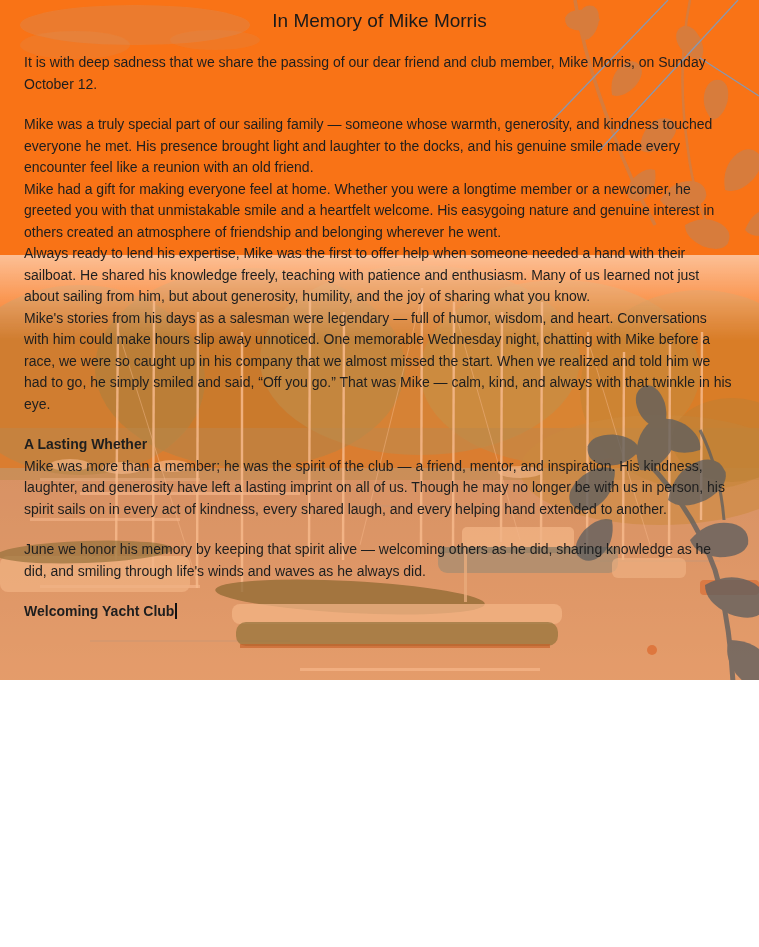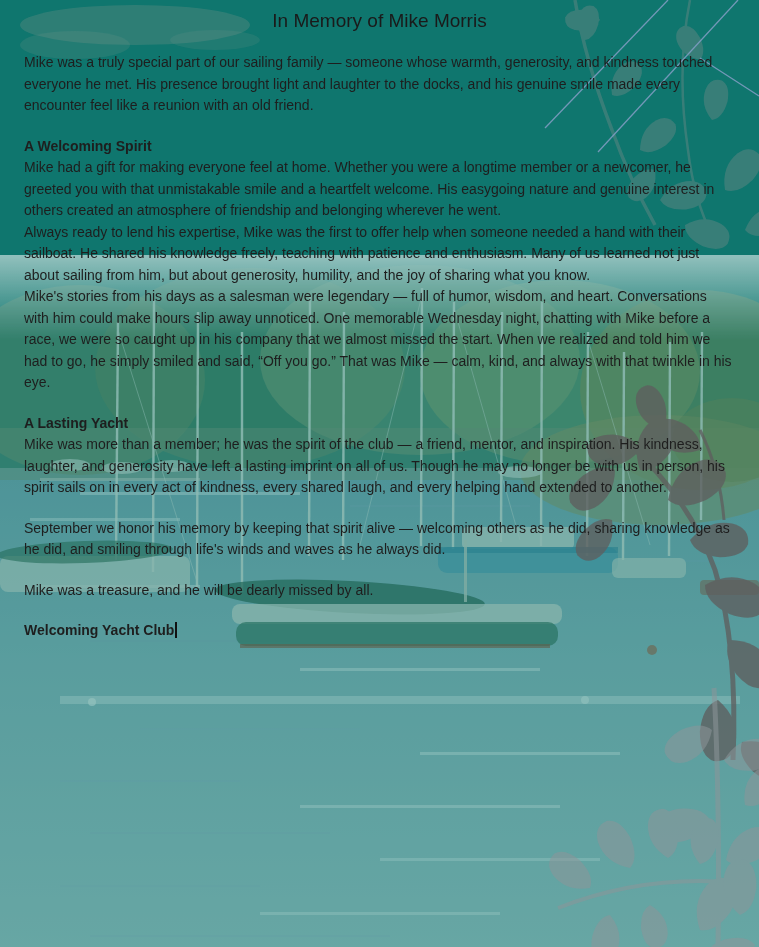--- a/index.html
+++ b/index.html
@@ -1,20 +1,20 @@
 <!DOCTYPE html>
 <html><head>
 <meta charset="utf-8">
 <style>
   html, body { margin: 0; padding: 0; background: #ffffff; }
   .page {
     position: relative;
     width: 759px;
-    height: 947px;
-    background: #0f766e;
+    height: 680px;
+    background: #f97316;
     overflow: hidden;
     font-family: "Liberation Sans", "DejaVu Sans", sans-serif;
   }
   .bg {
     position: absolute;
     top: 0; left: 0;
     z-index: 1;
   }
   .content {
     position: absolute;
@@ -221,32 +221,31 @@
         <use href="#leaf" transform="translate(700,930) rotate(-40) scale(2.0)"></use>
         <use href="#leaf" transform="translate(740,915) rotate(-70) scale(1.9)"></use>
         <use href="#leaf" transform="translate(755,945) rotate(180) scale(1.8)"></use>
       </g>
     </g>
   </svg>
 
   <div class="content">
     <h1 class="doc-title">In Memory of Mike Morris</h1>
 
+    <p class="para">It is with deep sadness that we share the passing of our dear friend and club member, Mike Morris, on Sunday October 12.</p>
     <p class="para">Mike was a truly special part of our sailing family — someone whose warmth, generosity, and kindness touched everyone he met. His presence brought light and laughter to the docks, and his genuine smile made every encounter feel like a reunion with an old friend.</p>
 
-    <h2 class="sec-heading">A Welcoming Spirit</h2>
     <p class="sec-body">Mike had a gift for making everyone feel at home. Whether you were a longtime member or a newcomer, he greeted you with that unmistakable smile and a heartfelt welcome. His easygoing nature and genuine interest in others created an atmosphere of friendship and belonging wherever he went.</p>
 
     <p class="sec-body">Always ready to lend his expertise, Mike was the first to offer help when someone needed a hand with their sailboat. He shared his knowledge freely, teaching with patience and enthusiasm. Many of us learned not just about sailing from him, but about generosity, humility, and the joy of sharing what you know.</p>
 
     <p class="sec-body">Mike's stories from his days as a salesman were legendary — full of humor, wisdom, and heart. Conversations with him could make hours slip away unnoticed. One memorable Wednesday night, chatting with Mike before a race, we were so caught up in his company that we almost missed the start. When we realized and told him we had to go, he simply smiled and said, “Off you go.” That was Mike — calm, kind, and always with that twinkle in his eye.</p>
 
-    <h2 class="sec-heading">A Lasting Yacht</h2>
+    <h2 class="sec-heading">A Lasting Whether</h2>
     <p class="sec-body">Mike was more than a member; he was the spirit of the club — a friend, mentor, and inspiration. His kindness, laughter, and generosity have left a lasting imprint on all of us. Though he may no longer be with us in person, his spirit sails on in every act of kindness, every shared laugh, and every helping hand extended to another.</p>
 
-    <p class="para">September we honor his memory by keeping that spirit alive — welcoming others as he did, sharing knowledge as he did, and smiling through life's winds and waves as he always did.</p>
-    <p class="para">Mike was a treasure, and he will be dearly missed by all.</p>
+    <p class="para">June we honor his memory by keeping that spirit alive — welcoming others as he did, sharing knowledge as he did, and smiling through life's winds and waves as he always did.</p>
 
 
     <p class="para sig"><span>Welcoming Yacht Club</span><span class="caret"></span></p>
   </div>
 
 </div>
 
 </body></html>

